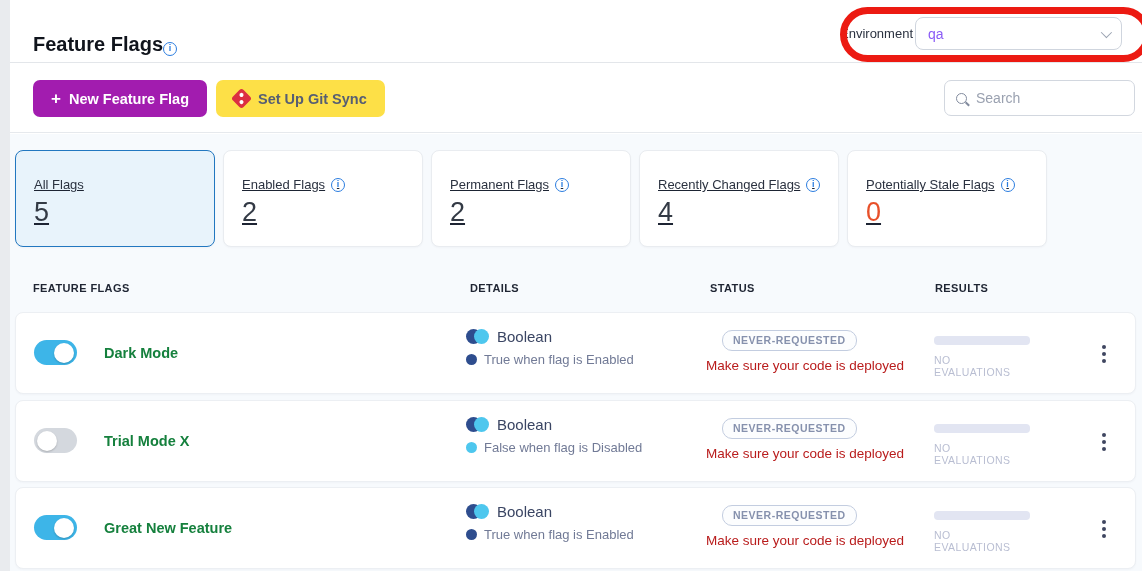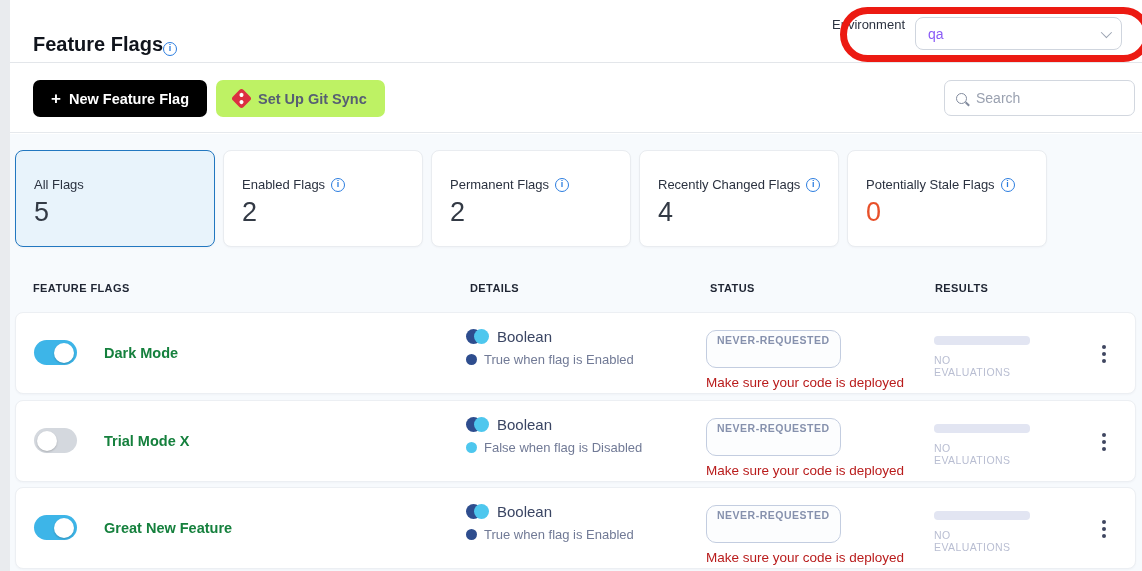--- a/index.html
+++ b/index.html
@@ -12,59 +12,59 @@
 
   
   .header { position:absolute; left:10px; top:0; right:0; height:63px; background:#fff;
     border-bottom:1px solid #e3e6ea; }
   .page-title { position:absolute; left:23px; top:33px; font-size:20px; font-weight:bold; color:#10141c; }
   .title-info { position:absolute; left:153px; top:37px; }
   .info-icon { display:inline-flex; align-items:center; justify-content:center;
     width:14px; height:14px; border:1.4px solid #2b7de0; border-radius:50%;
     color:#2b7de0; font-size:9px; font-weight:bold; line-height:1; }
   .info-icon::after { content:"i"; }
-  .env-group { position:absolute; right:20px; top:17px; display:flex; align-items:flex-start; gap:10px; }
+  .env-group { position:absolute; right:20px; top:17px; display:flex; align-items:center; gap:2px; }
   .env-label { font-size:13px; color:#2b3240; }
   .env-select { width:207px; height:33px; background:#fff; border:1px solid #cfd5de; border-radius:8px;
     display:flex; align-items:center; justify-content:space-between; padding:0 12px; cursor:pointer; }
   .env-value { font-size:14px; color:#8b5cf6; font-weight:500; }
   .chevron-down { width:8px; height:8px; border-right:1.6px solid #9aa2b1; border-bottom:1.6px solid #9aa2b1;
     transform:rotate(45deg) translateY(-2px); }
   
   .red-annotation { position:absolute; left:830px; top:7px; width:311px; height:55px;
     border:7px solid #ec1a12; border-radius:28px; pointer-events:none; z-index:5; }
 
   
   .toolbar { position:absolute; left:10px; top:64px; right:0; height:69px; background:#fff;
     border-bottom:1px solid #e6e9ed; }
   .btn-primary { position:absolute; left:23px; top:16px; height:37px; padding:0 18px;
-    background:#000000; color:#fff; border:none; border-radius:7px; font-size:14.5px; font-weight:bold;
+    background:#a21caf; color:#fff; border:none; border-radius:7px; font-size:14.5px; font-weight:bold;
     display:flex; align-items:center; gap:8px; cursor:pointer; font-family:inherit; }
   .plus-icon::before { content:"+"; font-size:17px; font-weight:bold; }
   .btn-secondary { position:absolute; left:206px; top:16px; height:37px; padding:0 18px;
-    background:#bef264; color:#565e73; border:none; border-radius:7px; font-size:14.5px; font-weight:bold;
+    background:#fde047; color:#565e73; border:none; border-radius:7px; font-size:14.5px; font-weight:bold;
     display:flex; align-items:center; gap:9px; cursor:pointer; font-family:inherit; }
   .git-icon { width:15px; height:15px; background:#dc2f41; border-radius:3px; transform:rotate(45deg);
     position:relative; }
   .git-icon::after { content:""; position:absolute; left:3px; top:3px; width:4px; height:4px;
     background:#fff; border-radius:50%; box-shadow:5px 5px 0 0 #fff; }
   .search-box { position:absolute; right:7px; top:16px; width:191px; height:36px; background:#fff;
     border:1px solid #d2d7df; border-radius:7px; display:flex; align-items:center; padding:0 11px; gap:9px; }
   .search-icon { width:11px; height:11px; border:1.6px solid #828b9e; border-radius:50%; position:relative; flex:none; }
   .search-icon::after { content:""; position:absolute; width:5px; height:1.7px; background:#828b9e;
     transform:rotate(45deg); right:-4px; bottom:-2px; }
   .search-input { border:none; outline:none; flex:1; font-size:14px; color:#1d2433; background:transparent;
     font-family:inherit; }
   .search-input::placeholder { color:#9aa1b0; }
 
   
   .content { position:absolute; left:10px; top:134px; right:0; bottom:0; background:#f7fafd; }
 
   
-  .cards { position:absolute; left:5px; top:16px; display:flex; gap:8px; }
+  .cards { position:absolute; left:5px; top:16px; display:flex; gap:8px;text-decoration:underline; }
   .stat-card { width:200px; height:97px; background:#fff; border:1px solid #e9ecf0; border-radius:8px;
     padding:26px 0 0 18px; cursor:pointer; box-shadow:0 1px 2px rgba(20,30,60,.03); }
   .stat-card.selected { background:#e8f3fb; border:1.5px solid #2277c0; }
   .card-top { display:flex; align-items:center; gap:6px; }
   .card-label { font-size:13px; color:#2b3240; }
   .card-value { font-size:27px; color:#333a45; margin-top:5px; font-weight:500; }
 
   
   .thead { position:absolute; left:0; top:136px; right:0; height:40px; }
   .th { position:absolute; top:12px; font-size:11px; font-weight:bold; letter-spacing:.4px; color:#1f2533; }
@@ -90,22 +90,22 @@
   .type-line { display:flex; align-items:center; gap:8px; }
   .boolean-icon { position:relative; width:23px; height:15px; }
   .boolean-icon .c1 { position:absolute; left:0; top:0; width:15px; height:15px; border-radius:50%; background:#2e4d8e; }
   .boolean-icon .c2 { position:absolute; right:0; top:0; width:15px; height:15px; border-radius:50%; background:#4ec7ee; }
   .type-label { font-size:15px; font-weight:500; color:#3a4563;text-align:right; }
   .rule-line { display:flex; align-items:center; gap:7px; margin-top:7px; }
   .rule-dot { width:11px; height:11px; border-radius:50%; flex:none; }
   .rule-text { font-size:13px; color:#717a96; }
 
   .status { position:absolute; left:690px; top:17px; }
-  .status-badge { display:inline-block; padding:3px 10px 21px; border:1px solid #c3cde0; border-radius:10px;
-    font-size:10.5px; font-weight:bold; letter-spacing:.5px; color:#8691ad; background:#fcfdfe; }
+  .status-badge { display:inline-block; padding:3px 10px 4px; border:1px solid #c3cde0; border-radius:10px;
+    font-size:10.5px; font-weight:bold; letter-spacing:.5px; color:#8691ad; background:#fcfdfe;margin-left:16px; }
   .status-note { margin-top:7px; font-size:13.5px; color:#b91c1c; }
 
   .results { position:absolute; left:918px; top:23px; width:96px; }
   .results-bar { width:96px; height:9px; background:#e2e5f2; border-radius:4px; }
   .results-label { margin-top:9px; font-size:10.5px; letter-spacing:.4px; color:#b9bed2; }
 
   .kebab { position:absolute; left:1078px; top:26px; width:20px; height:30px; display:flex; flex-direction:column;
     align-items:center; justify-content:center; gap:3px; cursor:pointer; }
   .kebab i { width:4px; height:4px; background:#3f4660; border-radius:50%; }
 </style>

